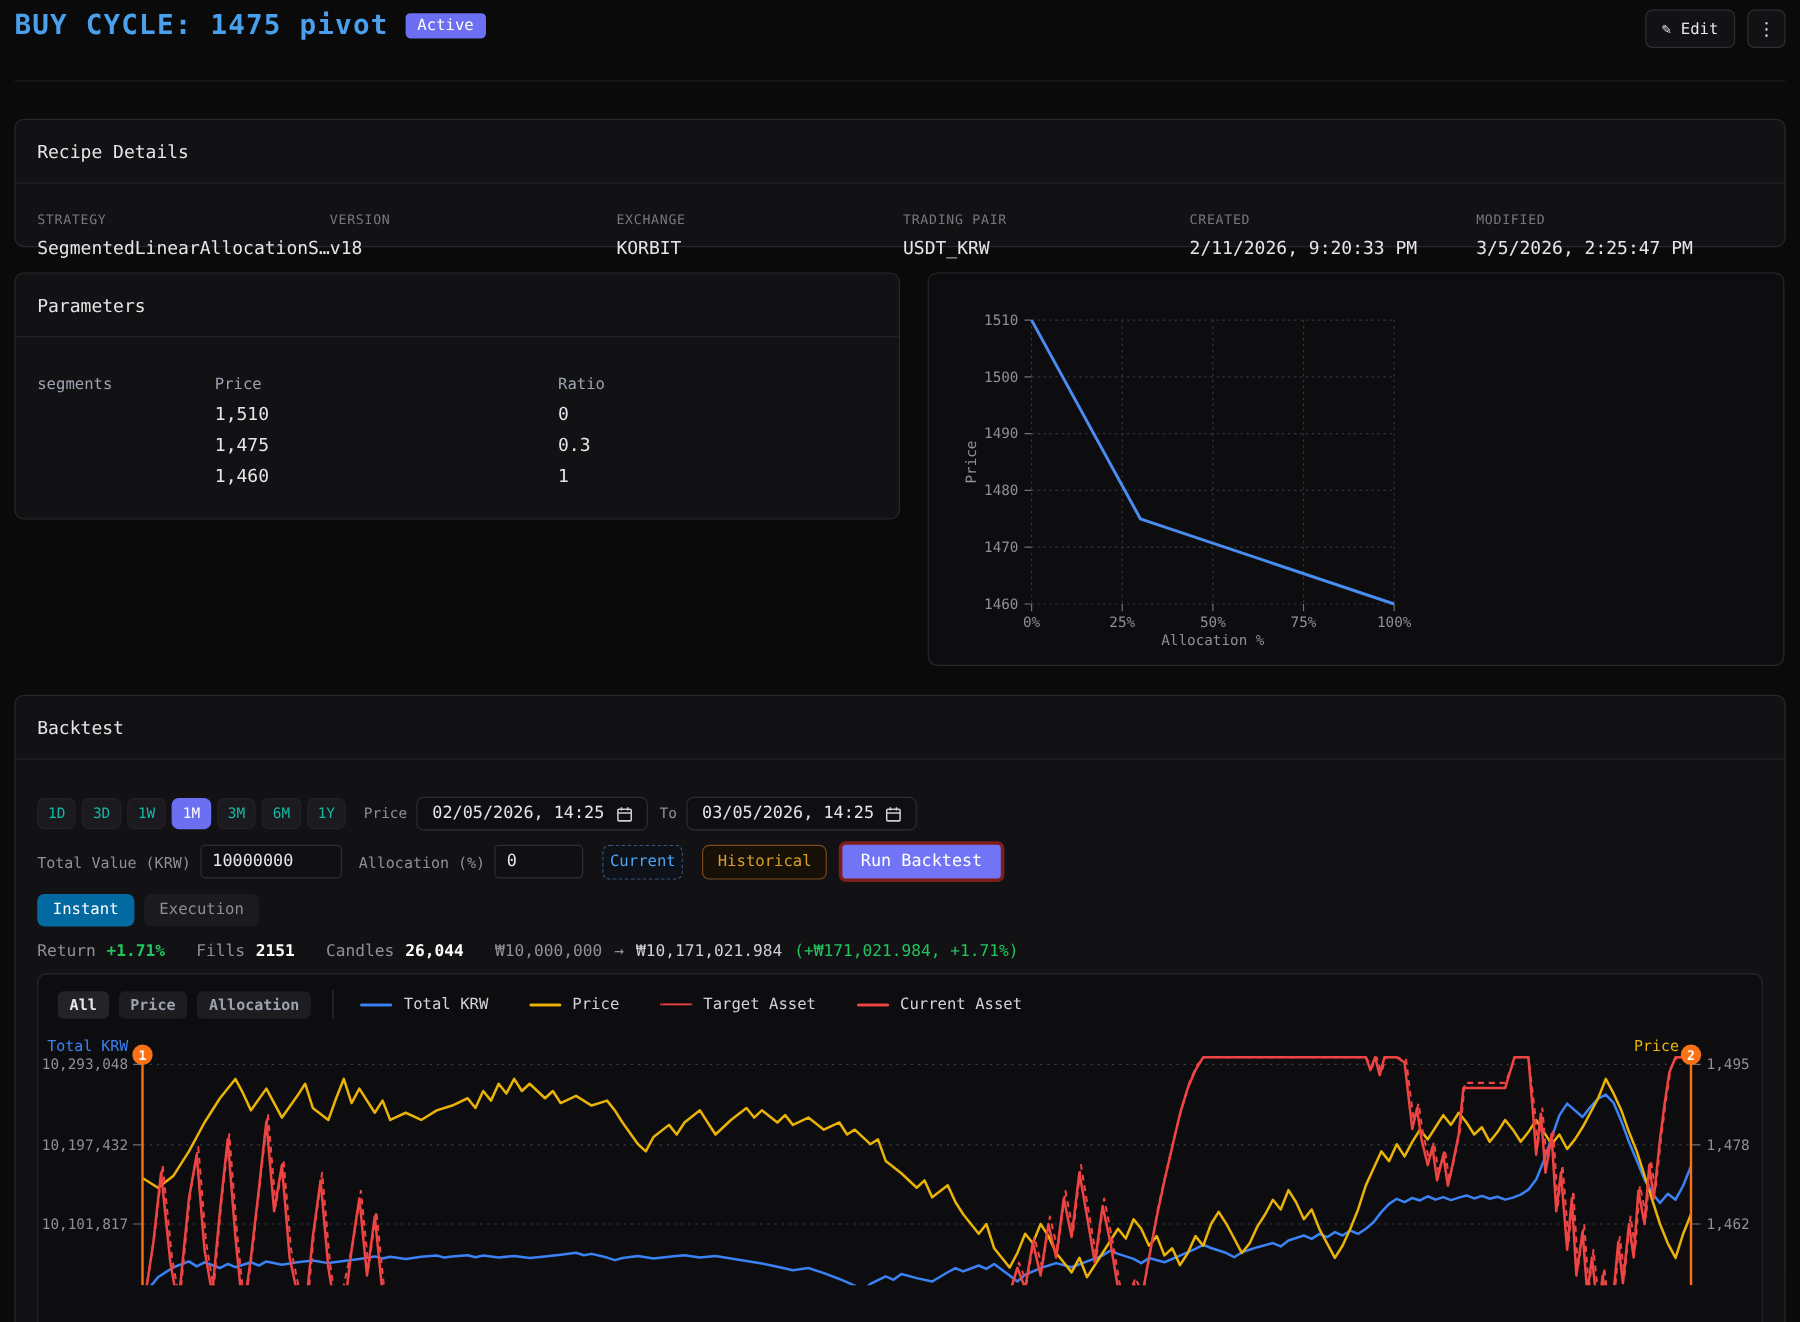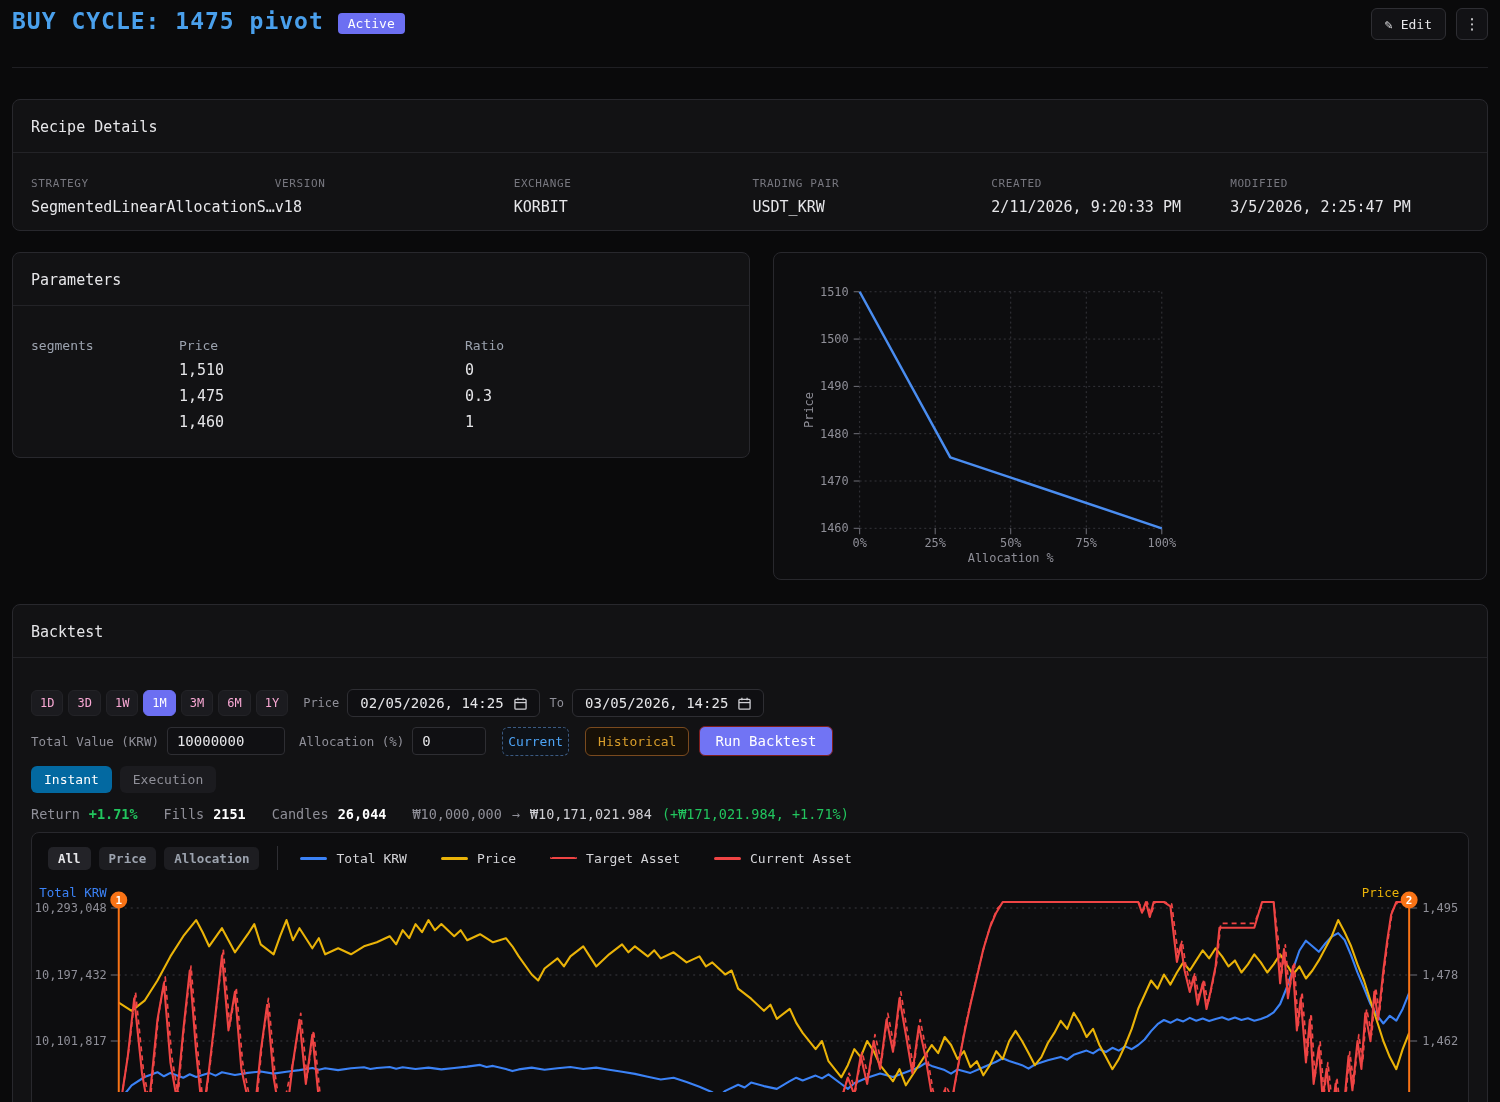--- a/index.html
+++ b/index.html
@@ -2,64 +2,64 @@
 <html><head>
 <meta charset="utf-8">
 <style>
   * { margin:0; padding:0; box-sizing:border-box; }
   html,body { width:1500px; height:1102px; overflow:hidden; background:#0a0a0b; }
   body { font-family:"DejaVu Sans Mono","Liberation Mono",monospace; color:#e6e6e9; }
   .page { padding:8px 12px 0; }
 
   
   .title-row { display:flex; justify-content:space-between; align-items:flex-start; }
-  .title-left { display:flex; align-items:flex-end; gap:14px; }
+  .title-left { display:flex; align-items:center; gap:14px; }
   h1.ptitle { font-size:23px; font-weight:bold; color:#4aa0ec; letter-spacing:1px; }
   .badge { background:#6c6ff2; color:#fff; font-size:13px; padding:3px 10px; border-radius:4px; }
   .title-actions { display:flex; gap:10px; }
   .btn { font-family:inherit; cursor:pointer; border-radius:6px; border:1px solid #2e2e33; background:#121215; color:#e6e6e9; font-size:13px; }
   .ghost { padding:6px 13px; display:flex; align-items:center; gap:8px; }
   .icon-btn { width:32px; justify-content:center; padding:6px 0; font-size:15px; }
   .subtitle { margin-top:13px; font-size:13px; color:#8f8f98; }
   .divider { height:1px; background:#1f1f23; margin-top:27px; }
 
   
   .card { background:#121214; border:1px solid #28282d; border-radius:8px; }
   .card-header { padding:18px 18px 16px; font-size:15px; color:#e6e6e9; border-bottom:1px solid #232327; }
-  .recipe-card { margin-top:31px; height:132px; }
+  .recipe-card { margin-top:31px; height:107px; }
   .fields-grid { display:grid; grid-template-columns:repeat(6,1fr); padding:24px 18px 0; }
   .f-label { font-size:11px; color:#77777f; letter-spacing:.6px; }
   .f-value { font-size:15px; color:#e6e6e9; margin-top:8px; white-space:nowrap; overflow:hidden; }
 
   .row2 { display:flex; gap:23px; margin-top:21px; align-items:flex-start; }
   .params-card { width:738px; height:206px; }
   .params-body { display:flex; padding:32px 18px 0; }
   .param-name { font-size:13px; color:#9ca3af; width:148px; }
   .param-table { flex:1; }
   .pt-row { display:flex; margin-bottom:8px; }
   .pt-c1 { width:286px; }
   .pt-head { font-size:13px; color:#9ca3af; }
   .pt-val { font-size:15px; color:#e6e6e9; }
   .chart-card { width:714px; height:328px; background:#0d0d0f; }
 
   
   .backtest-card { margin-top:24px; height:560px; }
   .bt-content { padding:31px 18px 0; }
   .bt-row { display:flex; align-items:center; }
-  .tr-btn { font-family:inherit; font-size:12px; color:#f9a8d4; background:#1b1b1f; border:1px solid #232327; border-radius:6px; padding:5px 8px; margin-right:5px; cursor:pointer; }
+  .tr-btn { font-family:inherit; font-size:12px; color:#14b8a6; background:#1b1b1f; border:1px solid #232327; border-radius:6px; padding:5px 8px; margin-right:5px; cursor:pointer; }
   .tr-btn.sel { background:#6c6ff2; color:#fff; border-color:#6c6ff2; }
   .sm-label { font-size:12px; color:#8f8f98; margin:0 8px 0 10px; }
   .date-input { display:flex; align-items:center; gap:10px; background:#0f0f12; border:1px solid #2e2e33; border-radius:6px; padding:5px 12px; font-size:14px; color:#e6e6e9; cursor:pointer; }
   .row-inputs { margin-top:9px; }
   .lbl { font-size:12.5px; color:#8f8f98; }
   .txt-input { font-family:inherit; font-size:14px; color:#e6e6e9; background:#101013; border:1px solid #2e2e33; border-radius:4px; padding:5px 9px; margin-left:8px; }
   .w-total { width:118px; } .w-alloc { width:74px; }
   .cur-btn { margin-left:16px; padding:6px 5px; background:#0e1218; border:1px dashed #3b5a82; border-radius:6px; color:#4da3f5; font-size:13px; cursor:pointer; font-family:inherit; }
   .hist-btn { margin-left:16px; padding:6px 12px; background:#171007; border:1px solid #7a4a1e; border-radius:6px; color:#d99e2b; font-size:13px; cursor:pointer; font-family:inherit; }
-  .run-btn { margin-left:10px; padding:6px 15px; background:#7174f4; border:1px solid #7f1d1d; border-radius:6px; color:#fff; font-size:14px; cursor:pointer; font-family:inherit; }
+  .run-btn { margin-left:10px; padding:6px 15px; background:#7174f4; border:3px solid #7f1d1d; border-radius:6px; color:#fff; font-size:14px; cursor:pointer; font-family:inherit; }
   .row-tabs { margin-top:10px; display:flex; gap:8px; }
   .tab { font-family:inherit; font-size:13px; padding:6px 13px; border-radius:6px; border:none; cursor:pointer; }
   .tab.sel { background:#0369a1; color:#fff; }
   .tab.un { background:#1b1b1f; color:#8f8f98; }
   .row-stats { margin-top:13px; display:flex; align-items:center; gap:26px; font-size:13.5px; }
   .stat { display:flex; gap:9px; align-items:center; }
   .s-lbl { color:#8f8f98; }
   .s-val { color:#fff; font-weight:bold; }
   .green { color:#22c55e; }
   .gray { color:#8f8f98; }

